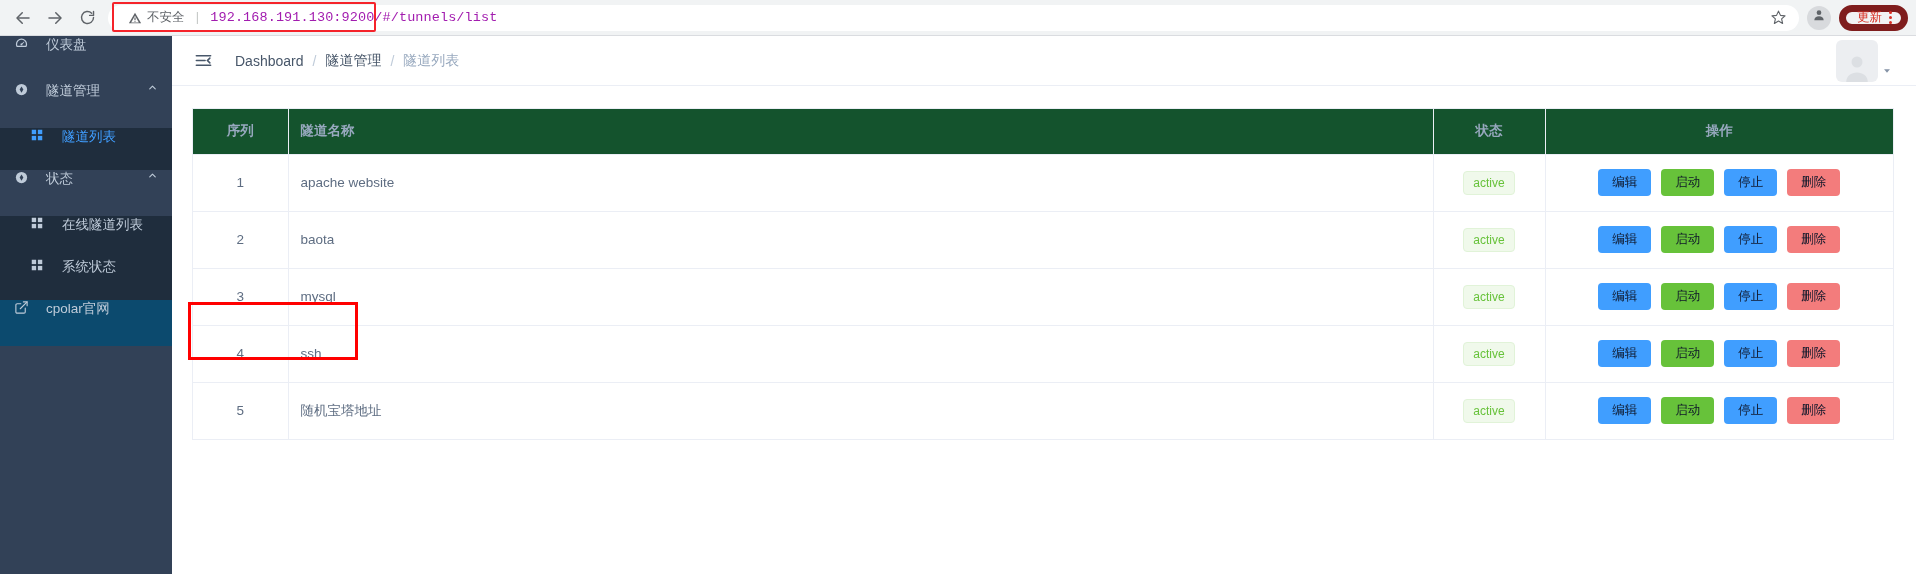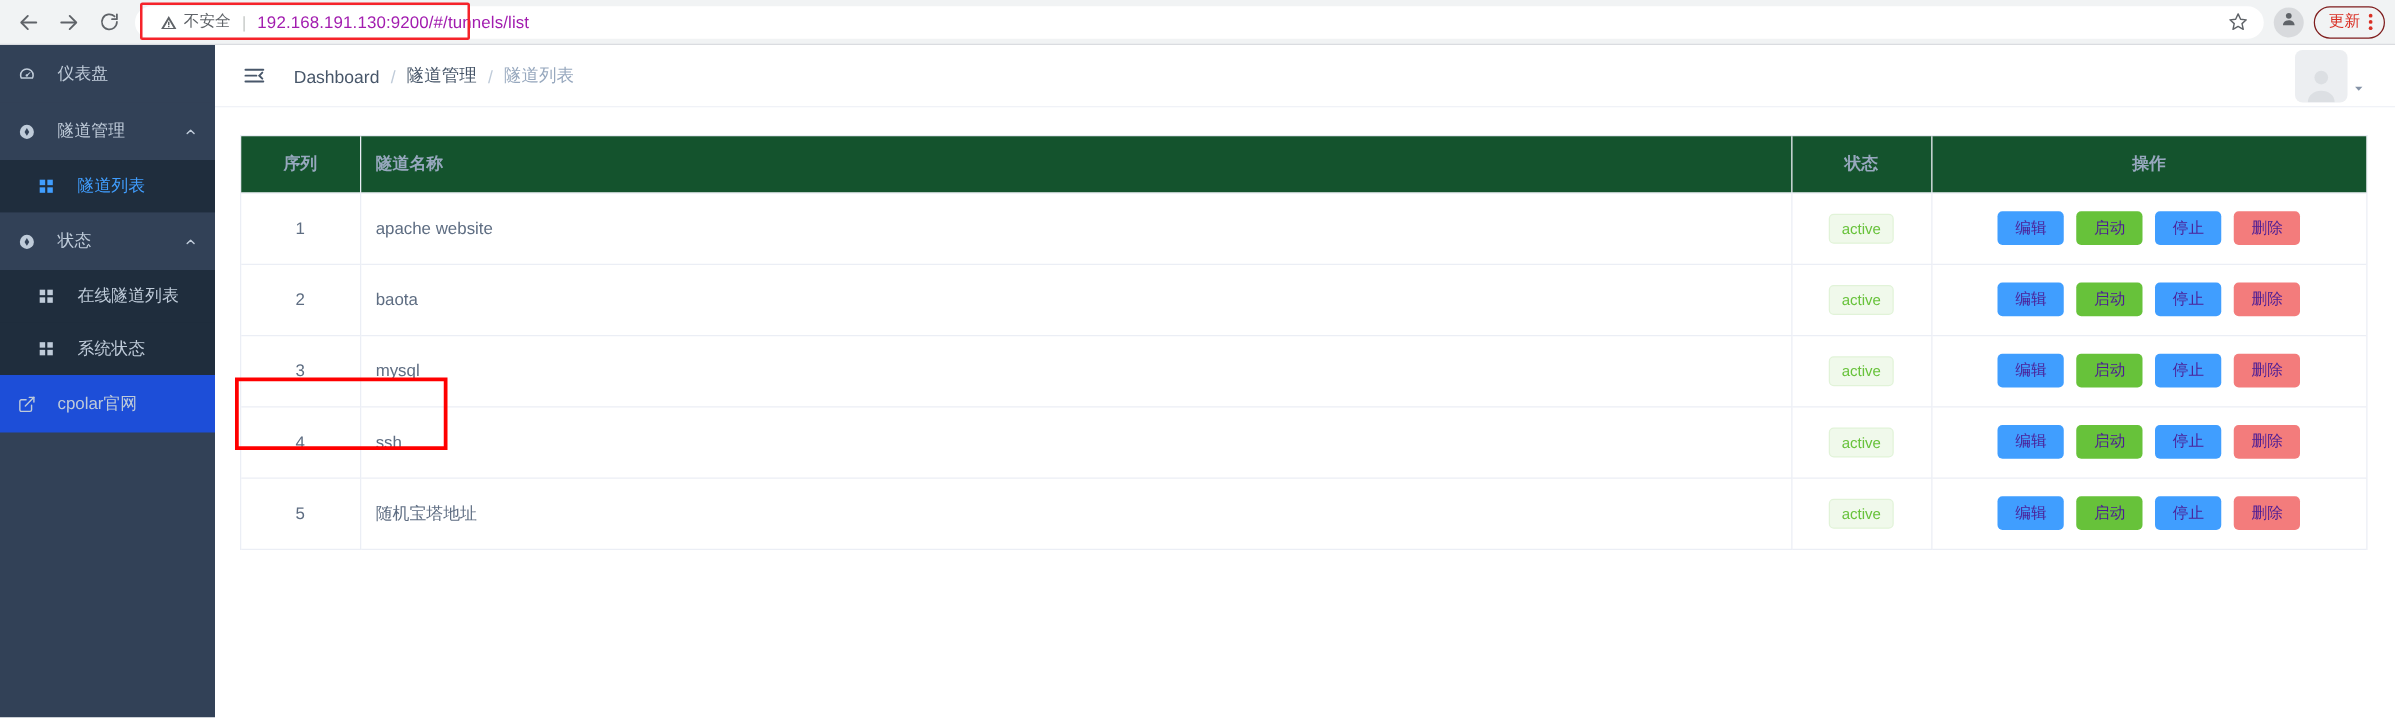--- a/index.html
+++ b/index.html
@@ -7,20 +7,21 @@
     width: 1916px; height: 574px;
     font-family: "Liberation Sans", "DejaVu Sans", sans-serif;
     background: #ffffff; overflow: hidden;
   }
 
   
   .browser-bar {
     height: 36px; background: #f1f3f4;
     display: flex; align-items: center; position: relative;
     border-bottom: 1px solid #dadce0;
+    font-family: Liberation Mono, monospace;
   }
   .nav-btns { display: flex; align-items: center; padding-left: 8px; gap: 2px; }
   .nav-btn {
     width: 30px; height: 30px; border-radius: 50%;
     display: flex; align-items: center; justify-content: center;
     color: #5f6368;
   }
   .nav-btn svg { display: block; }
   .omnibox-wrap { flex: 1; padding: 0 8px 0 6px; display: flex; align-items: center; }
   .omnibox {
@@ -38,42 +39,42 @@
   .url-text { font-size: 13.5px; color: #a21caf; letter-spacing: .1px; }
   .omni-right { margin-left: auto; display: flex; align-items: center; padding-right: 2px; }
   .star-icon { color: #5f6368; display: flex; }
   .chrome-right { display: flex; align-items: center; gap: 8px; padding-right: 8px; }
   .avatar-btn {
     width: 24px; height: 24px; border-radius: 50%; background: #d8dadd;
     display: flex; align-items: center; justify-content: center; color: #5f6368;
   }
   .update-btn {
     display: flex; align-items: center; gap: 4px;
-    border: 1px solid #7f1d1d; border-radius: 14px;
+    border: 7px solid #7f1d1d; border-radius: 14px;
     padding: 2px 6px 2px 11px; height: 26px; background: #f1f3f4;
   }
   .update-label { font-size: 12.5px; color: #d93025; }
   .kebab { display: flex; flex-direction: column; gap: 2px; padding: 0 3px; }
   .kebab i { width: 3px; height: 3px; border-radius: 50%; background: #d93025; display: block; }
 
   
   .app { display: flex; height: 538px; background: #fff; }
 
   
   .sidebar { width: 172px; background: #324157; flex: 0 0 172px; }
   .menu-row {
-    display: flex; align-items: center; height: 46px;
+    display: flex; align-items: flex-start; height: 46px;
     padding-left: 14px; position: relative; color: #bfcbd9; font-size: 13.5px;
   }
   .menu-row.group { background: #324157; }
   .menu-row.group.open { background: #324157; }
   .menu-row.sub { background: #1f2d3d; padding-left: 30px; height: 42px; }
   .menu-row.sub.active .m-label { color: #409eff; }
   .menu-row.sub.active .m-icon { color: #409eff; }
-  .menu-row.link { background: #1d4ed8; }
+  .menu-row.link { background: #0c4a6e; }
   .m-icon { width: 22px; display: flex; align-items: center; color: #bfcbd9; flex: 0 0 22px; }
   .m-label { margin-left: 10px; white-space: nowrap; }
   .m-arrow { margin-left: auto; margin-right: 14px; color: #bfcbd9; display: flex; }
   .sub-block { background: #1f2d3d; }
 
   
   .main { flex: 1; background: #fff; display: flex; flex-direction: column; min-width: 0; }
   .topbar {
     height: 50px; display: flex; align-items: center;
     border-bottom: 1px solid #ebeef5; padding: 0 10px 0 14px; background: #fff;
@@ -108,21 +109,21 @@
   col.c-seq { width: 95px; }
   col.c-status { width: 112px; }
   col.c-ops { width: 348px; }
 
   .badge {
     display: inline-block; padding: 4px 9px; font-size: 12px;
     border-radius: 4px; background: #f0f9eb; color: #67c23a; border: 1px solid #e1f3d8;
   }
   .ops { display: flex; justify-content: center; gap: 10px; }
   .btn {
-    border: none; border-radius: 4px; color: #4c1d95; font-size: 12.5px;
+    border: none; border-radius: 4px; color: #0f172a; font-size: 12.5px;
     padding: 7px 14px; font-family: inherit; cursor: pointer; line-height: 1;
   }
   .btn-edit { background: #409eff; }
   .btn-start { background: #67c23a; }
   .btn-stop { background: #409eff; }
   .btn-del { background: #f37c7c; }
 
   .red-annot {
     position: absolute; border: 3px solid #ff0000; pointer-events: none; z-index: 20;
   }

